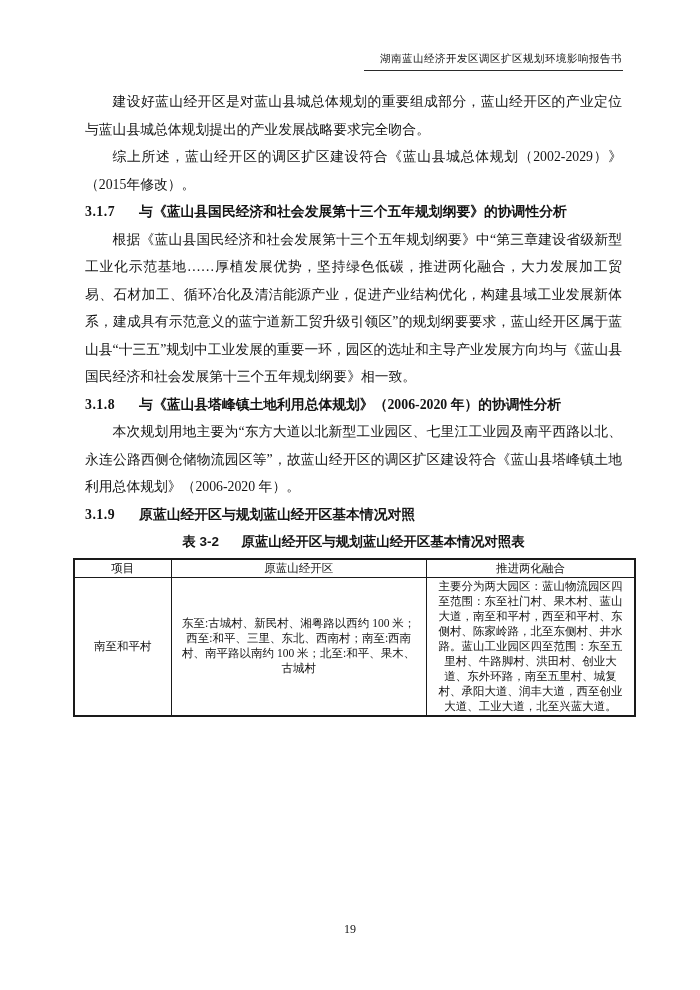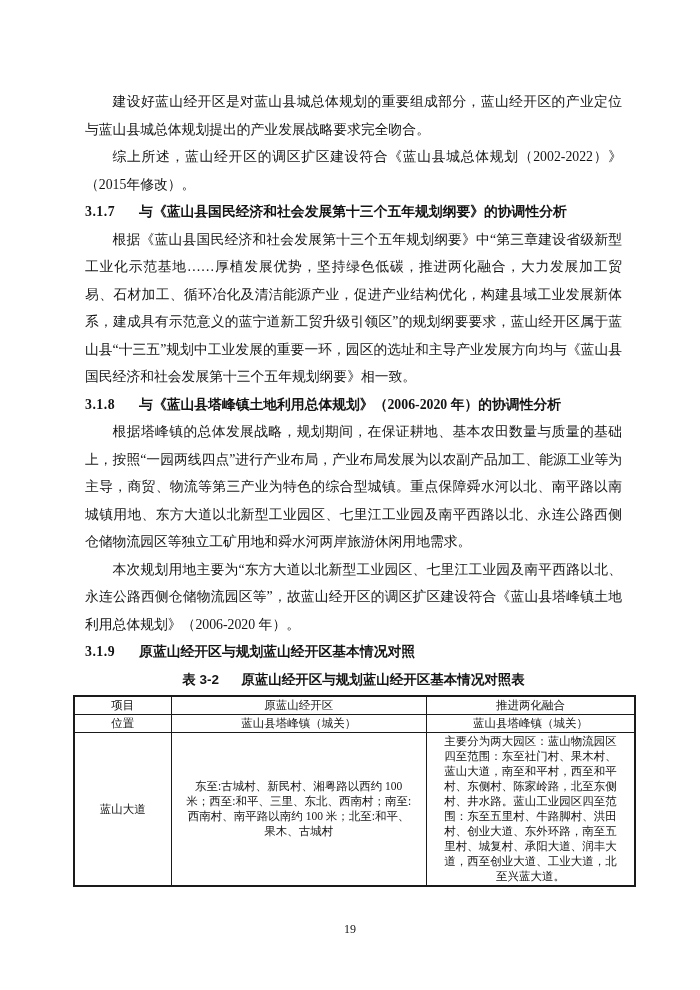--- a/index.html
+++ b/index.html
@@ -36,74 +36,71 @@
   .tbl-caption .cap-label { margin-right:22px; }
   .table-wrap { margin:2px -14px 0 -12px; }
   table.cmp {
     width:100%; border-collapse:collapse; table-layout:fixed;
     border:2px solid #1a1a1a;
   }
   table.cmp td {
     border:1px solid #1a1a1a;
     text-align:center; vertical-align:middle;
     font-size:11.5px; line-height:15px;
-    padding:1px 13px;
+    padding:1px 6px;
   }
   tr.simple-row { height:18px; }
   td.scope-old { font-size:11.5px; line-height:17px; padding:2px 15px; }
   td.scope-new { font-size:11px;  line-height:16.4px; padding:2px 4px; text-align:center; }
   td sup { font-size:8px; line-height:0; }
   .page-footer {
     position:absolute; top:922px; left:0; right:0;
     text-align:center; font-size:12px;
   }
 </style>
 </head>
 <body>
 
 <div class="page">
 
+  <div class="doc-header">
+    <span class="hdr-text">湖南蓝山经济开发区调区扩区规划环境影响报告书</span>
+  </div>
 
   <div class="content">
     <p class="para">建设好蓝山经开区是对蓝山县城总体规划的重要组成部分，蓝山经开区的产业定位与蓝山县城总体规划提出的产业发展战略要求完全吻合。</p>
-    <p class="para">综上所述，蓝山经开区的调区扩区建设符合《蓝山县城总体规划（2002-2022）》（2015年修改）。</p>
+    <p class="para">综上所述，蓝山经开区的调区扩区建设符合《蓝山县城总体规划（2002-2029）》（2015年修改）。</p>
 
     <p class="heading"><span class="num">3.1.7</span><span>与《蓝山县国民经济和社会发展第十三个五年规划纲要》的协调性分析</span></p>
 
     <p class="para">根据《蓝山县国民经济和社会发展第十三个五年规划纲要》中“第三章建设省级新型工业化示范基地……厚植发展优势，坚持绿色低碳，推进两化融合，大力发展加工贸易、石材加工、循环冶化及清洁能源产业，促进产业结构优化，构建县域工业发展新体系，建成具有示范意义的蓝宁道新工贸升级引领区”的规划纲要要求，蓝山经开区属于蓝山县“十三五”规划中工业发展的重要一环，园区的选址和主导产业发展方向均与《蓝山县国民经济和社会发展第十三个五年规划纲要》相一致。</p>
 
     <p class="heading"><span class="num">3.1.8</span><span>与《蓝山县塔峰镇土地利用总体规划》（2006-2020 年）的协调性分析</span></p>
 
-    <p class="para">根据塔峰镇的总体发展战略，规划期间，在保证耕地、基本农田数量与质量的基础上，按照“一园两线四点”进行产业布局，产业布局发展为以农副产品加工、能源工业等为主导，商贸、物流等第三产业为特色的综合型城镇。重点保障舜水河以北、南平路以南城镇用地、东方大道以北新型工业园区、七里江工业园及南平西路以北、永连公路西侧仓储物流园区等独立工矿用地和舜水河两岸旅游休闲用地需求。</p>
     <p class="para">本次规划用地主要为“东方大道以北新型工业园区、七里江工业园及南平西路以北、永连公路西侧仓储物流园区等”，故蓝山经开区的调区扩区建设符合《蓝山县塔峰镇土地利用总体规划》（2006-2020 年）。</p>
 
     <p class="heading"><span class="num">3.1.9</span><span>原蓝山经开区与规划蓝山经开区基本情况对照</span></p>
 
     <p class="tbl-caption"><span class="cap-label">表 3-2</span><span>原蓝山经开区与规划蓝山经开区基本情况对照表</span></p>
 
     <div class="table-wrap">
       <table class="cmp">
         <colgroup>
           <col style="width:17.3%">
           <col style="width:45.5%">
           <col style="width:37.2%">
         </colgroup>
         <tbody>
           <tr class="simple-row">
             <td>项目</td>
             <td>原蓝山经开区</td>
             <td>推进两化融合</td>
           </tr>
-          <tr class="simple-row">
-            <td>位置</td>
-            <td>蓝山县塔峰镇（城关）</td>
-            <td>蓝山县塔峰镇（城关）</td>
-          </tr>
           <tr>
-            <td>蓝山大道</td>
+            <td>南至和平村</td>
             <td class="scope-old">东至:古城村、新民村、湘粤路以西约 100 米；西至:和平、三里、东北、西南村；南至:西南村、南平路以南约 100 米；北至:和平、果木、古城村</td>
             <td class="scope-new">主要分为两大园区：蓝山物流园区四至范围：东至社门村、果木村、蓝山大道，南至和平村，西至和平村、东侧村、陈家岭路，北至东侧村、井水路。蓝山工业园区四至范围：东至五里村、牛路脚村、洪田村、创业大道、东外环路，南至五里村、城复村、承阳大道、润丰大道，西至创业大道、工业大道，北至兴蓝大道。</td>
           </tr>
         </tbody>
       </table>
     </div>
   </div>
 
   <div class="page-footer">19</div>
 

